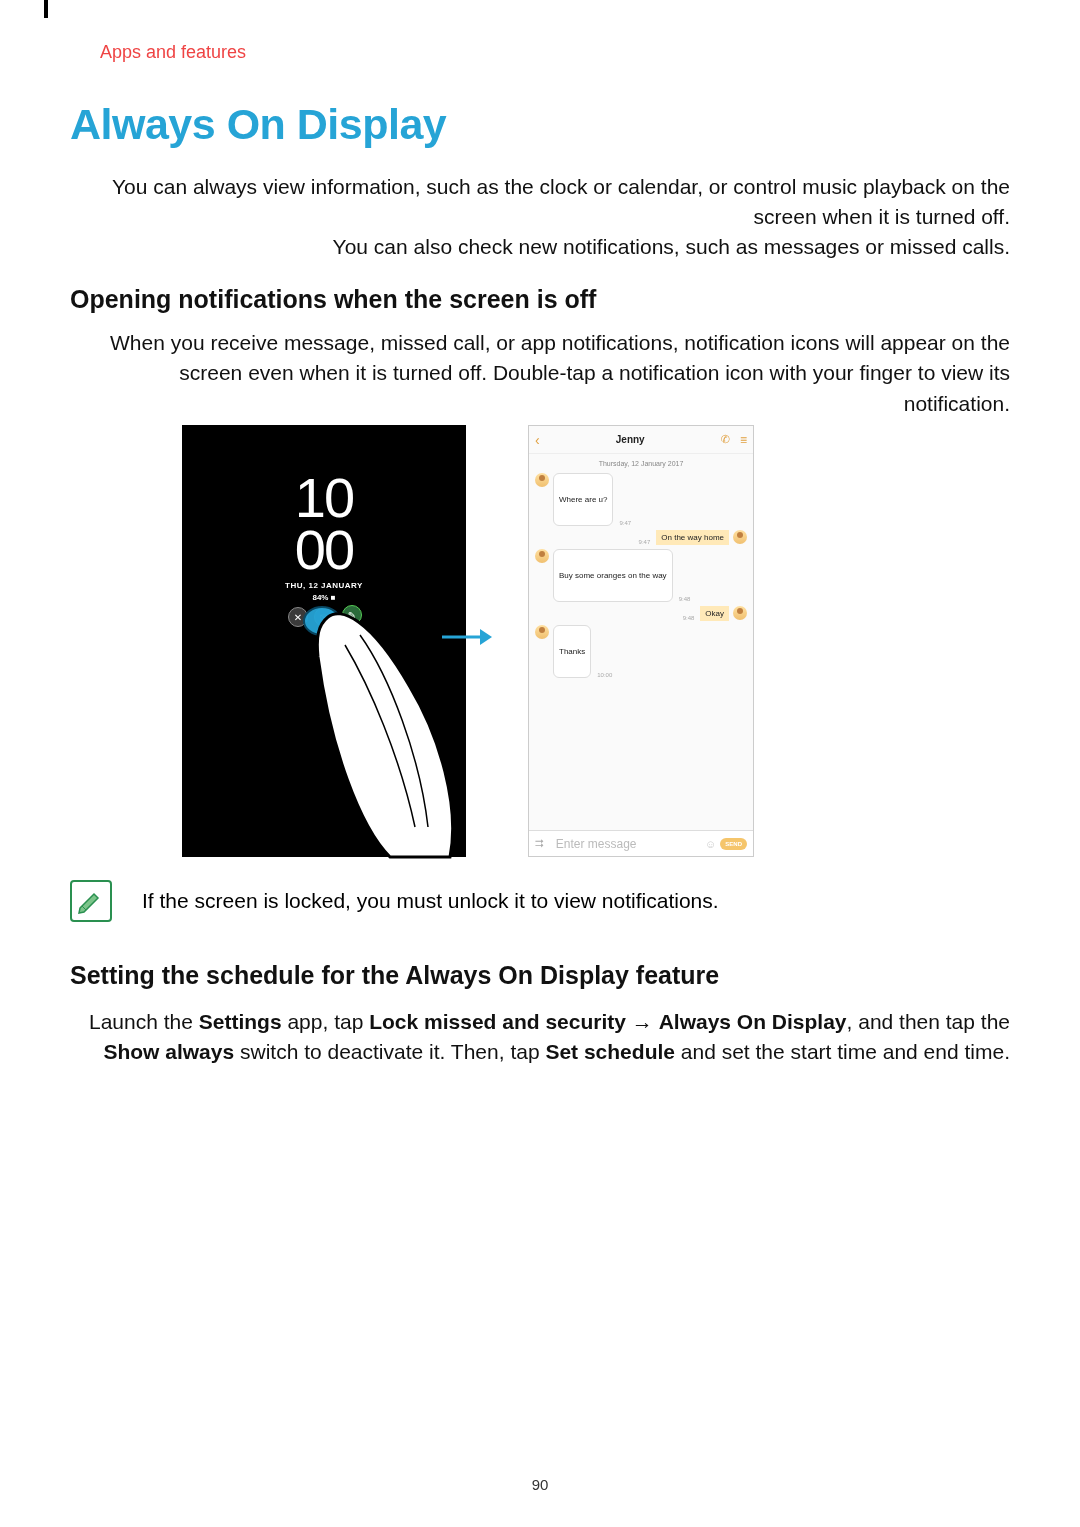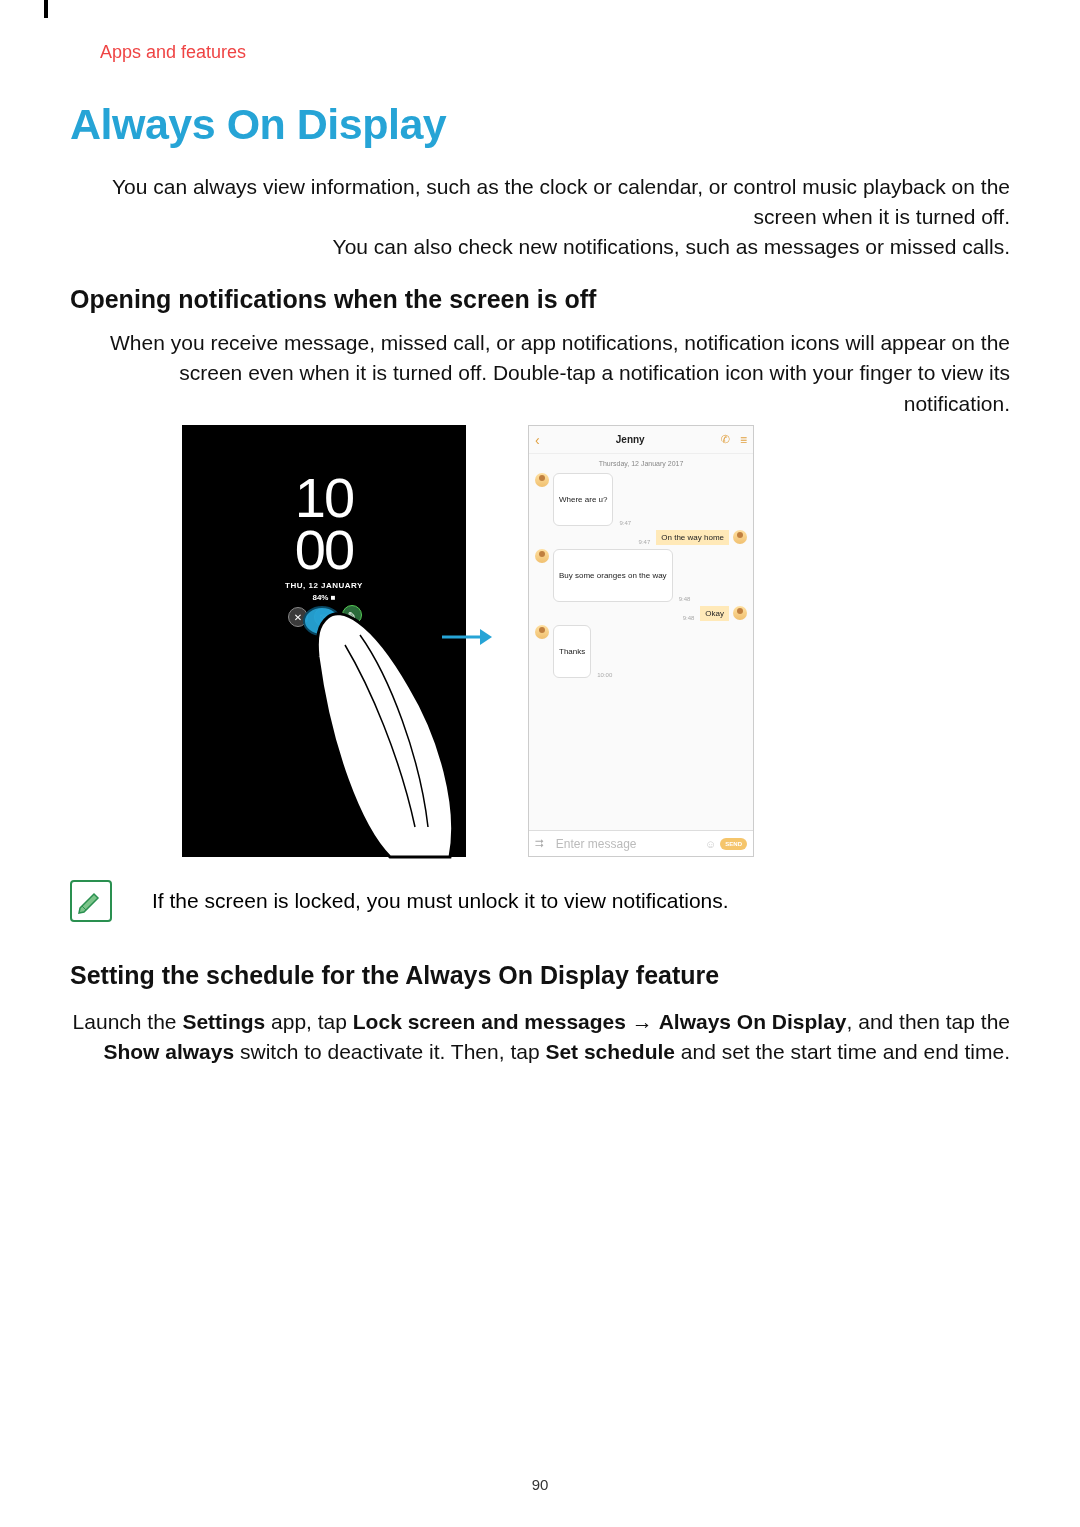--- a/index.html
+++ b/index.html
@@ -231,21 +231,21 @@
     gap: 30px;
   }
   .note-icon {
     width: 42px; height: 42px;
     border: 2px solid #2a9050;
     border-radius: 4px;
     display: flex;
     align-items: center;
     justify-content: center;
   }
-  .note-text { font-size: 21px; margin-left: 10px; }
+  .note-text { font-size: 21px; }
 
   .page-num {
     position: absolute;
     bottom: 34px; left: 0; right: 0;
     text-align: center;
     font-size: 15px;
     color: #333;
   }
 
   .bold { font-weight: 700; }
@@ -340,16 +340,16 @@
       <path d="M4 22 L18 8 L22 12 L8 26 L3 27 Z" fill="#7cc48a" stroke="#2a9050" stroke-width="1.5"></path>
       <line x1="6" y1="20" x2="10" y2="24" stroke="#2a9050" stroke-width="1"></line>
     </svg>
   </div>
   <div class="note-text">If the screen is locked, you must unlock it to view notifications.</div>
 </div>
 
 <h2 class="h2 h2b">Setting the schedule for the Always On Display feature</h2>
 
 <p class="para p4">
-  <span>Launch the </span><span class="bold">Settings</span><span> app, tap </span><span class="bold">Lock screen and messages</span><span> → </span><span class="bold">Always On Display</span><span>, and then tap the </span><span class="bold">Show always</span><span> switch to deactivate it. Then, tap </span><span class="bold">Set schedule</span><span> and set the start time and end time.</span>
+  <span>Launch the </span><span class="bold">Settings</span><span> app, tap </span><span class="bold">Lock missed and security</span><span> → </span><span class="bold">Always On Display</span><span>, and then tap the </span><span class="bold">Show always</span><span> switch to deactivate it. Then, tap </span><span class="bold">Set schedule</span><span> and set the start time and end time.</span>
 </p>
 
 <div class="page-num">90</div>
 
 </body></html>

